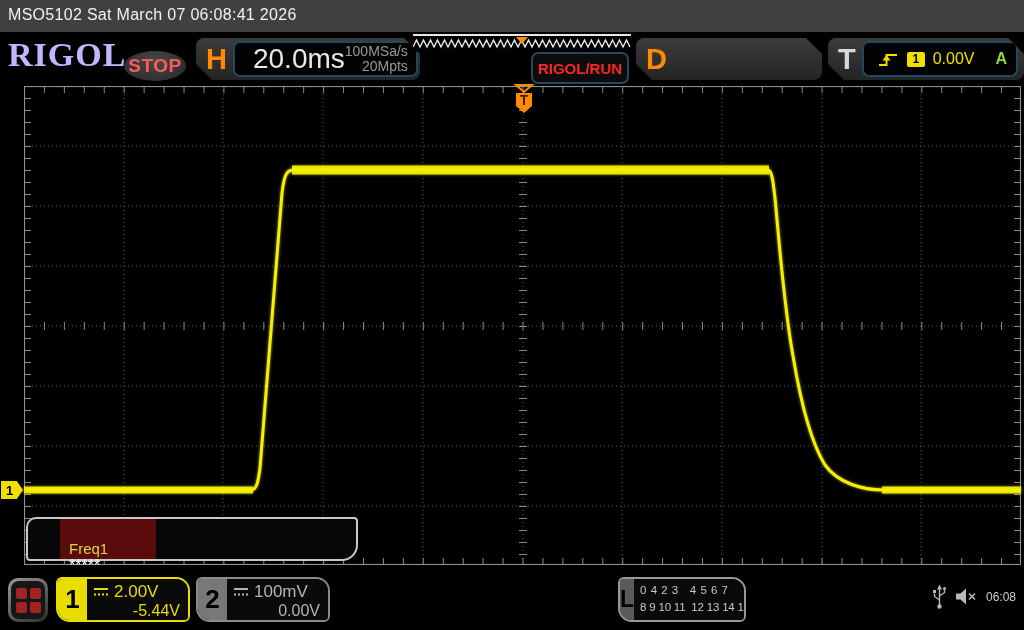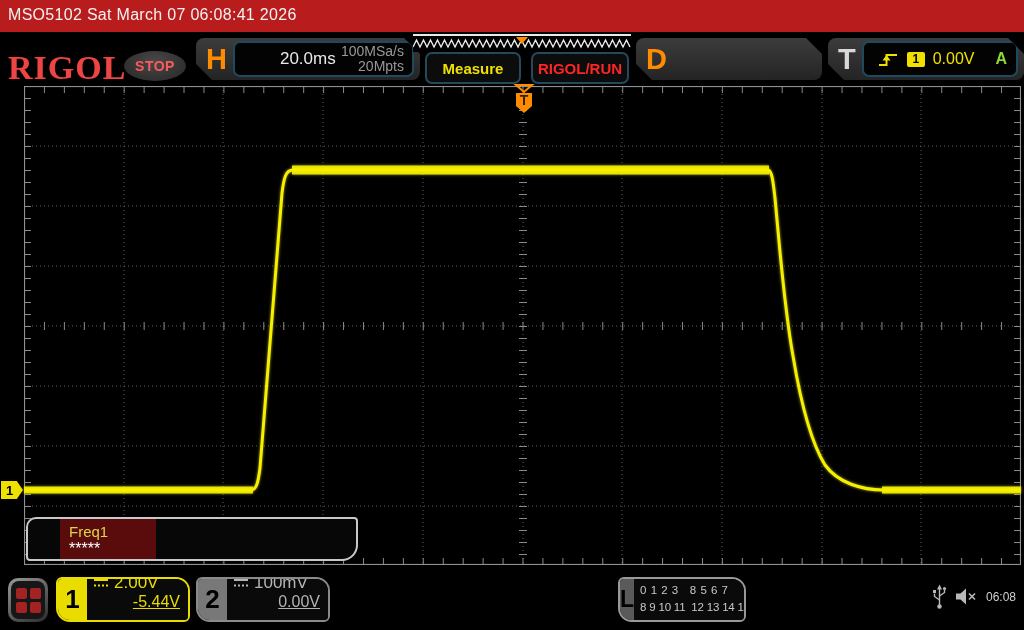--- a/index.html
+++ b/index.html
@@ -1,39 +1,39 @@
 <!DOCTYPE html>
 <html><head>
 <meta charset="utf-8">
 <style>
   html,body{margin:0;padding:0;background:#000;}
   #app{position:relative;width:1024px;height:630px;background:#000;overflow:hidden;
        font-family:"Liberation Sans",sans-serif;-webkit-font-smoothing:antialiased;}
 
   
-  .titlebar{position:absolute;left:0;top:0;width:1024px;height:32px;background:#b91c1c;}
+  .titlebar{position:absolute;left:0;top:0;width:1024px;height:32px;background:#404040;}
   .titlebar .txt{position:absolute;left:8px;top:6px;font-size:16px;color:#f2f2f2;letter-spacing:.3px;}
 
   
   .toolbar{position:absolute;left:0;top:32px;width:1024px;height:52px;background:#000;}
-  .logo{position:absolute;left:8px;top:17px;font-family:"Liberation Serif",serif;font-weight:bold;
-        font-size:34px;color:#ef4444;letter-spacing:1px;}
+  .logo{position:absolute;left:8px;top:4px;font-family:"Liberation Serif",serif;font-weight:bold;
+        font-size:34px;color:#c4b5fd;letter-spacing:1px;}
   .stop-pill{position:absolute;left:124px;top:19px;width:62px;height:30px;border-radius:50%;
         background:radial-gradient(ellipse at 50% 35%,#484848,#262626);display:flex;align-items:center;justify-content:center;}
-  .stop-pill span{color:#ff5a5a;font-weight:bold;font-size:14px;letter-spacing:.5px;}
+  .stop-pill span{color:#ff5a5a;font-weight:bold;font-size:19px;letter-spacing:.5px;}
 
   .grp{position:absolute;top:6px;height:42px;background:linear-gradient(#3c3c3c,#242424);
        border-radius:8px;display:flex;align-items:center;
        clip-path:polygon(0 0,calc(100% - 16px) 0,100% 16px,100% 100%,16px 100%,0 calc(100% - 16px));}
   .grp .letter{font-size:29px;font-weight:bold;margin:0 6px 0 10px;line-height:1;}
   .letter.orange{color:#ff8c00;}
   .letter.gray{color:#d8d8d8;}
   .inset{height:32px;background:#030303;border:2px solid #1d4a5e;border-radius:7px;
          display:flex;align-items:center;flex:1;margin-right:6px;}
-  .tb-value{color:#e8e8e8;font-size:17px;padding-left:18px;white-space:nowrap;margin-left:27px;}
+  .tb-value{color:#e8e8e8;font-size:28px;padding-left:18px;white-space:nowrap;}
   .rates{margin-left:auto;text-align:right;color:#989898;font-size:14px;line-height:1.08;padding-right:8px;}
 
   .h-group{left:196px;width:224px;}
   .d-group{left:636px;width:186px;}
   .t-group{left:828px;width:196px;}
 
   .preview{position:absolute;left:413px;top:2px;width:218px;height:16px;background:#000;
            border-top:2px solid #e8e8e8;}
   .preview svg{position:absolute;left:0;top:2px;}
   .preview .tri{position:absolute;left:50%;top:1px;margin-left:-6px;width:0;height:0;
@@ -58,38 +58,38 @@
   .trig-marker{position:absolute;left:489px;top:-2px;width:22px;height:31px;}
   .gnd-marker{position:absolute;left:-23px;top:395px;width:22px;height:18px;background:#f0e000;
       clip-path:polygon(0 0,72% 0,100% 50%,72% 100%,0 100%);
       display:flex;align-items:center;justify-content:center;padding-right:5px;box-sizing:border-box;
       color:#000;font-size:13px;font-weight:bold;}
 
   
   .mpanel{position:absolute;left:2px;top:431px;width:332px;height:44px;background:#070707;
       border:2px solid #c8c8c8;border-radius:10px 4px 16px 4px;display:flex;box-sizing:border-box;}
   .mpanel .spacer{width:32px;}
-  .mcell{width:96px;padding:4px 0 4px 9px;display:flex;flex-direction:column;justify-content:space-between;box-sizing:border-box;}
+  .mcell{width:96px;padding:21px 0 4px 9px;display:flex;flex-direction:column;justify-content:space-between;box-sizing:border-box;}
   .mcell.sel{background:#5a0c0c;}
   .mcell .lab{font-size:15px;color:#e0d44a;}
   .mcell .val{font-size:16px;color:#ffffff;}
 
   
   .bottombar{position:absolute;left:0;top:575px;width:1024px;height:55px;background:#000;}
   .menu-btn{position:absolute;left:8px;top:3px;width:40px;height:44px;border-radius:10px;
       background:linear-gradient(145deg,#9a9a9a,#2a2a2a);display:flex;align-items:center;justify-content:center;}
   .menu-inner{width:34px;height:38px;background:#161616;border-radius:8px;display:grid;
       grid-template-columns:11px 11px;grid-template-rows:11px 11px;gap:3px;place-content:center;}
   .menu-inner i{background:#a32222;border-radius:2px;}
 
   .chw{position:absolute;top:2px;height:45px;display:flex;border-radius:6px 14px 6px 14px;overflow:hidden;box-sizing:border-box;}
   .chw .tab{width:29px;display:flex;align-items:center;justify-content:center;font-size:26px;font-weight:bold;color:#000;}
-  .chw .body{flex:1;background:#0a0a0a;padding:2px 8px 18px 6px;display:flex;flex-direction:column;justify-content:center;}
+  .chw .body{flex:1;background:#0a0a0a;padding:2px 8px 0 6px;display:flex;flex-direction:column;justify-content:flex-end;}
   .chw .l1{display:flex;align-items:center;gap:5px;font-size:17px;}
-  .chw .l2{text-align:right;font-size:16px;text-decoration:underline;}
+  .chw .l2{text-align:right;font-size:16px;}
   .ch1{left:56px;width:134px;border:2px solid #e8dc00;}
   .ch1 .tab{background:#e8dc00;}
   .ch1 .body{color:#e8dc00;}
   .ch2{left:196px;width:134px;border:2px solid #8a8a8a;}
   .ch2 .tab{background:#787878;}
   .ch2 .body{color:#b4b4b4;}
 
   .logicw{left:618px;width:128px;border:2px solid #999;}
   .logicw .tab{background:#5a5a5a;font-size:23px;}
   .logicw .body{justify-content:center;gap:1px;padding:1px 6px;}
@@ -126,23 +126,20 @@
       </div>
     </div>
 
     <div class="preview">
       <svg width="218" height="12" viewBox="0 0 218 12">
         <path d="M0 9 L3.5 2 L7 9 L10.5 2 L14 9 L17.5 2 L21 9 L24.5 2 L28 9 L31.5 2 L35 9 L38.5 2 L42 9 L45.5 2 L49 9 L52.5 2 L56 9 L59.5 2 L63 9 L66.5 2 L70 9 L73.5 2 L77 9 L80.5 2 L84 9 L87.5 2 L91 9 L94.5 2 L98 9 L101.5 2 L105 9 L108.5 2 L112 9 L115.5 2 L119 9 L122.5 2 L126 9 L129.5 2 L133 9 L136.5 2 L140 9 L143.5 2 L147 9 L150.5 2 L154 9 L157.5 2 L161 9 L164.5 2 L168 9 L171.5 2 L175 9 L178.5 2 L182 9 L185.5 2 L189 9 L192.5 2 L196 9 L199.5 2 L203 9 L206.5 2 L210 9 L213.5 2 L217 9" fill="none" stroke="#e8e8e8" stroke-width="1.4"></path>
       </svg>
       <div class="tri"></div>
     </div>
 
-    <div class="sbtn measure-btn">
-      <span>Measure</span>
-    </div>
     <div class="sbtn stoprun-btn">
       <span>RIGOL/RUN</span>
     </div>
 
     <div class="grp d-group">
       <span class="letter orange">D</span>
     </div>
 
     <div class="grp t-group">
       <span class="letter gray">T</span>
@@ -249,21 +246,21 @@
           </svg>
           <span>100mV</span>
         </div>
         <div class="l2">0.00V</div>
       </div>
     </div>
 
     <div class="chw logicw">
       <div class="tab">L</div>
       <div class="body">
-        <div class="drow">0 1 2 3   8 5 6 7</div>
+        <div class="drow">0 4 2 3   4 5 6 7</div>
         <div class="drow r2">8 9 10 11  12 13 14 15</div>
       </div>
     </div>
 
     <div class="statusicons">
       <svg width="15" height="27" viewBox="0 0 15 27">
         <g stroke="#b8b8b8" stroke-width="1.4" fill="none">
           <line x1="7.5" y1="22" x2="7.5" y2="5"></line>
           <path d="M7.5 17 L2.5 13.5 V10.5"></path>
           <path d="M7.5 13 L12.5 9.5 V7"></path>

